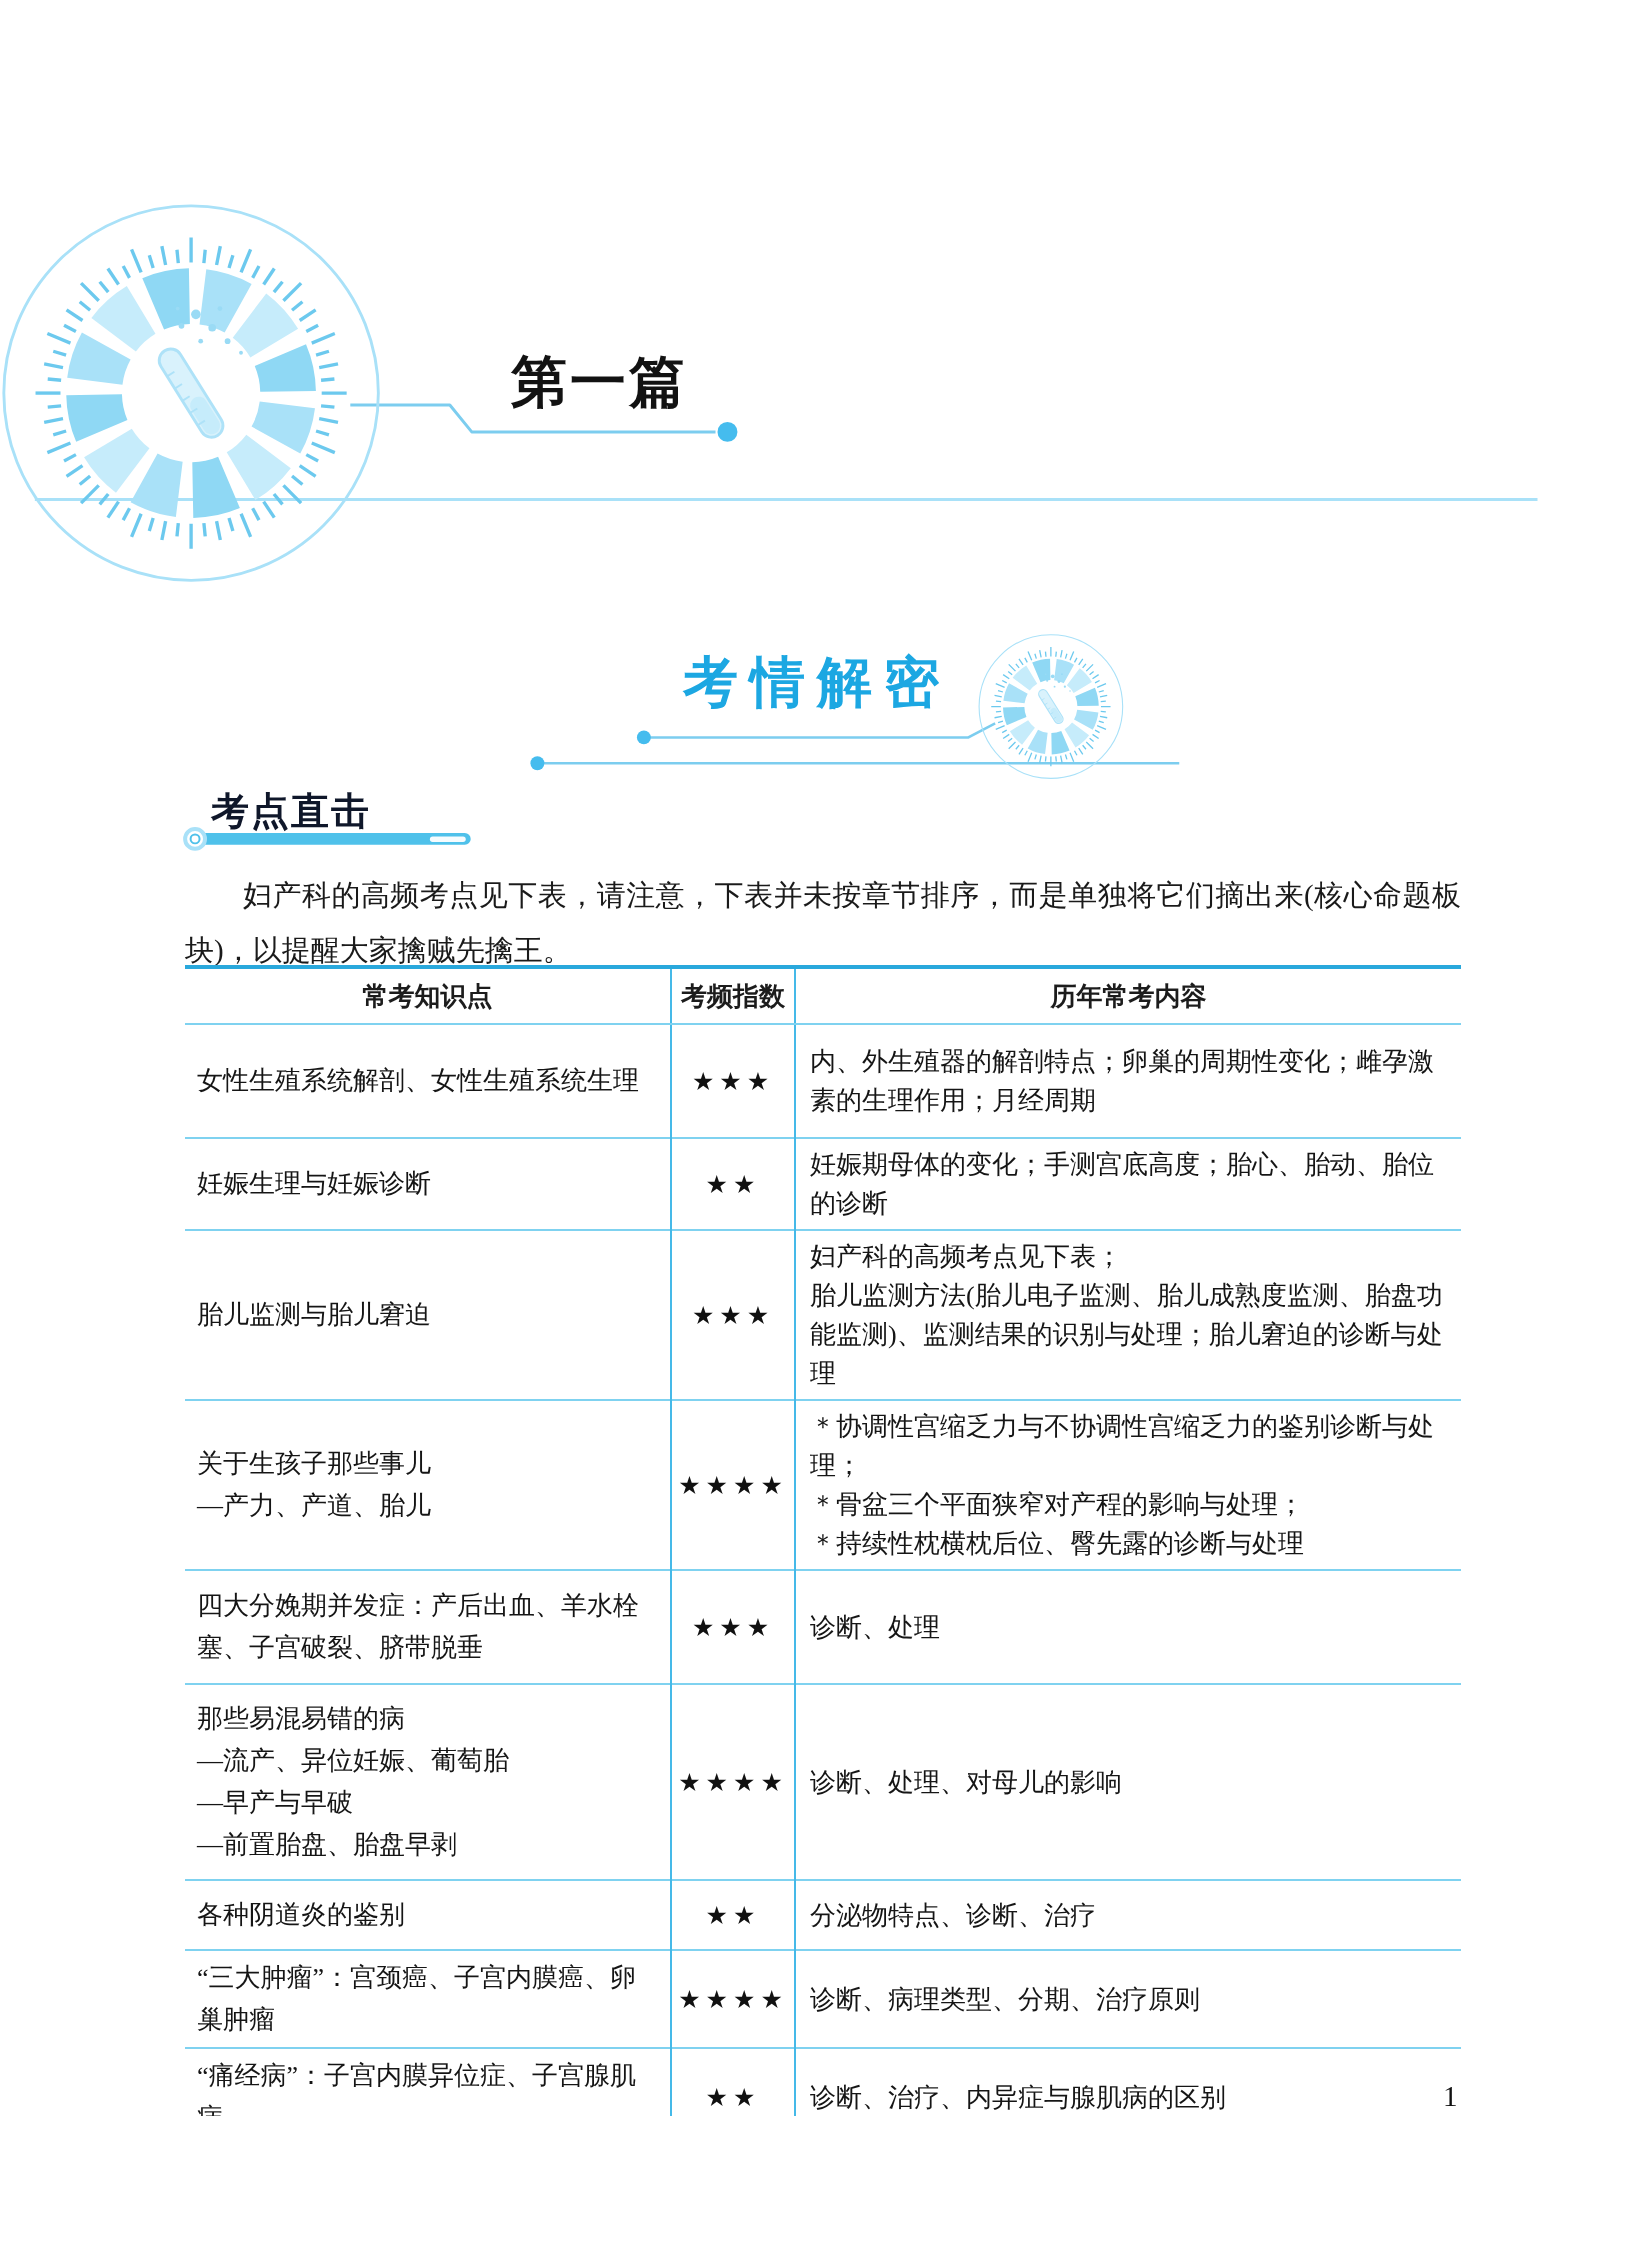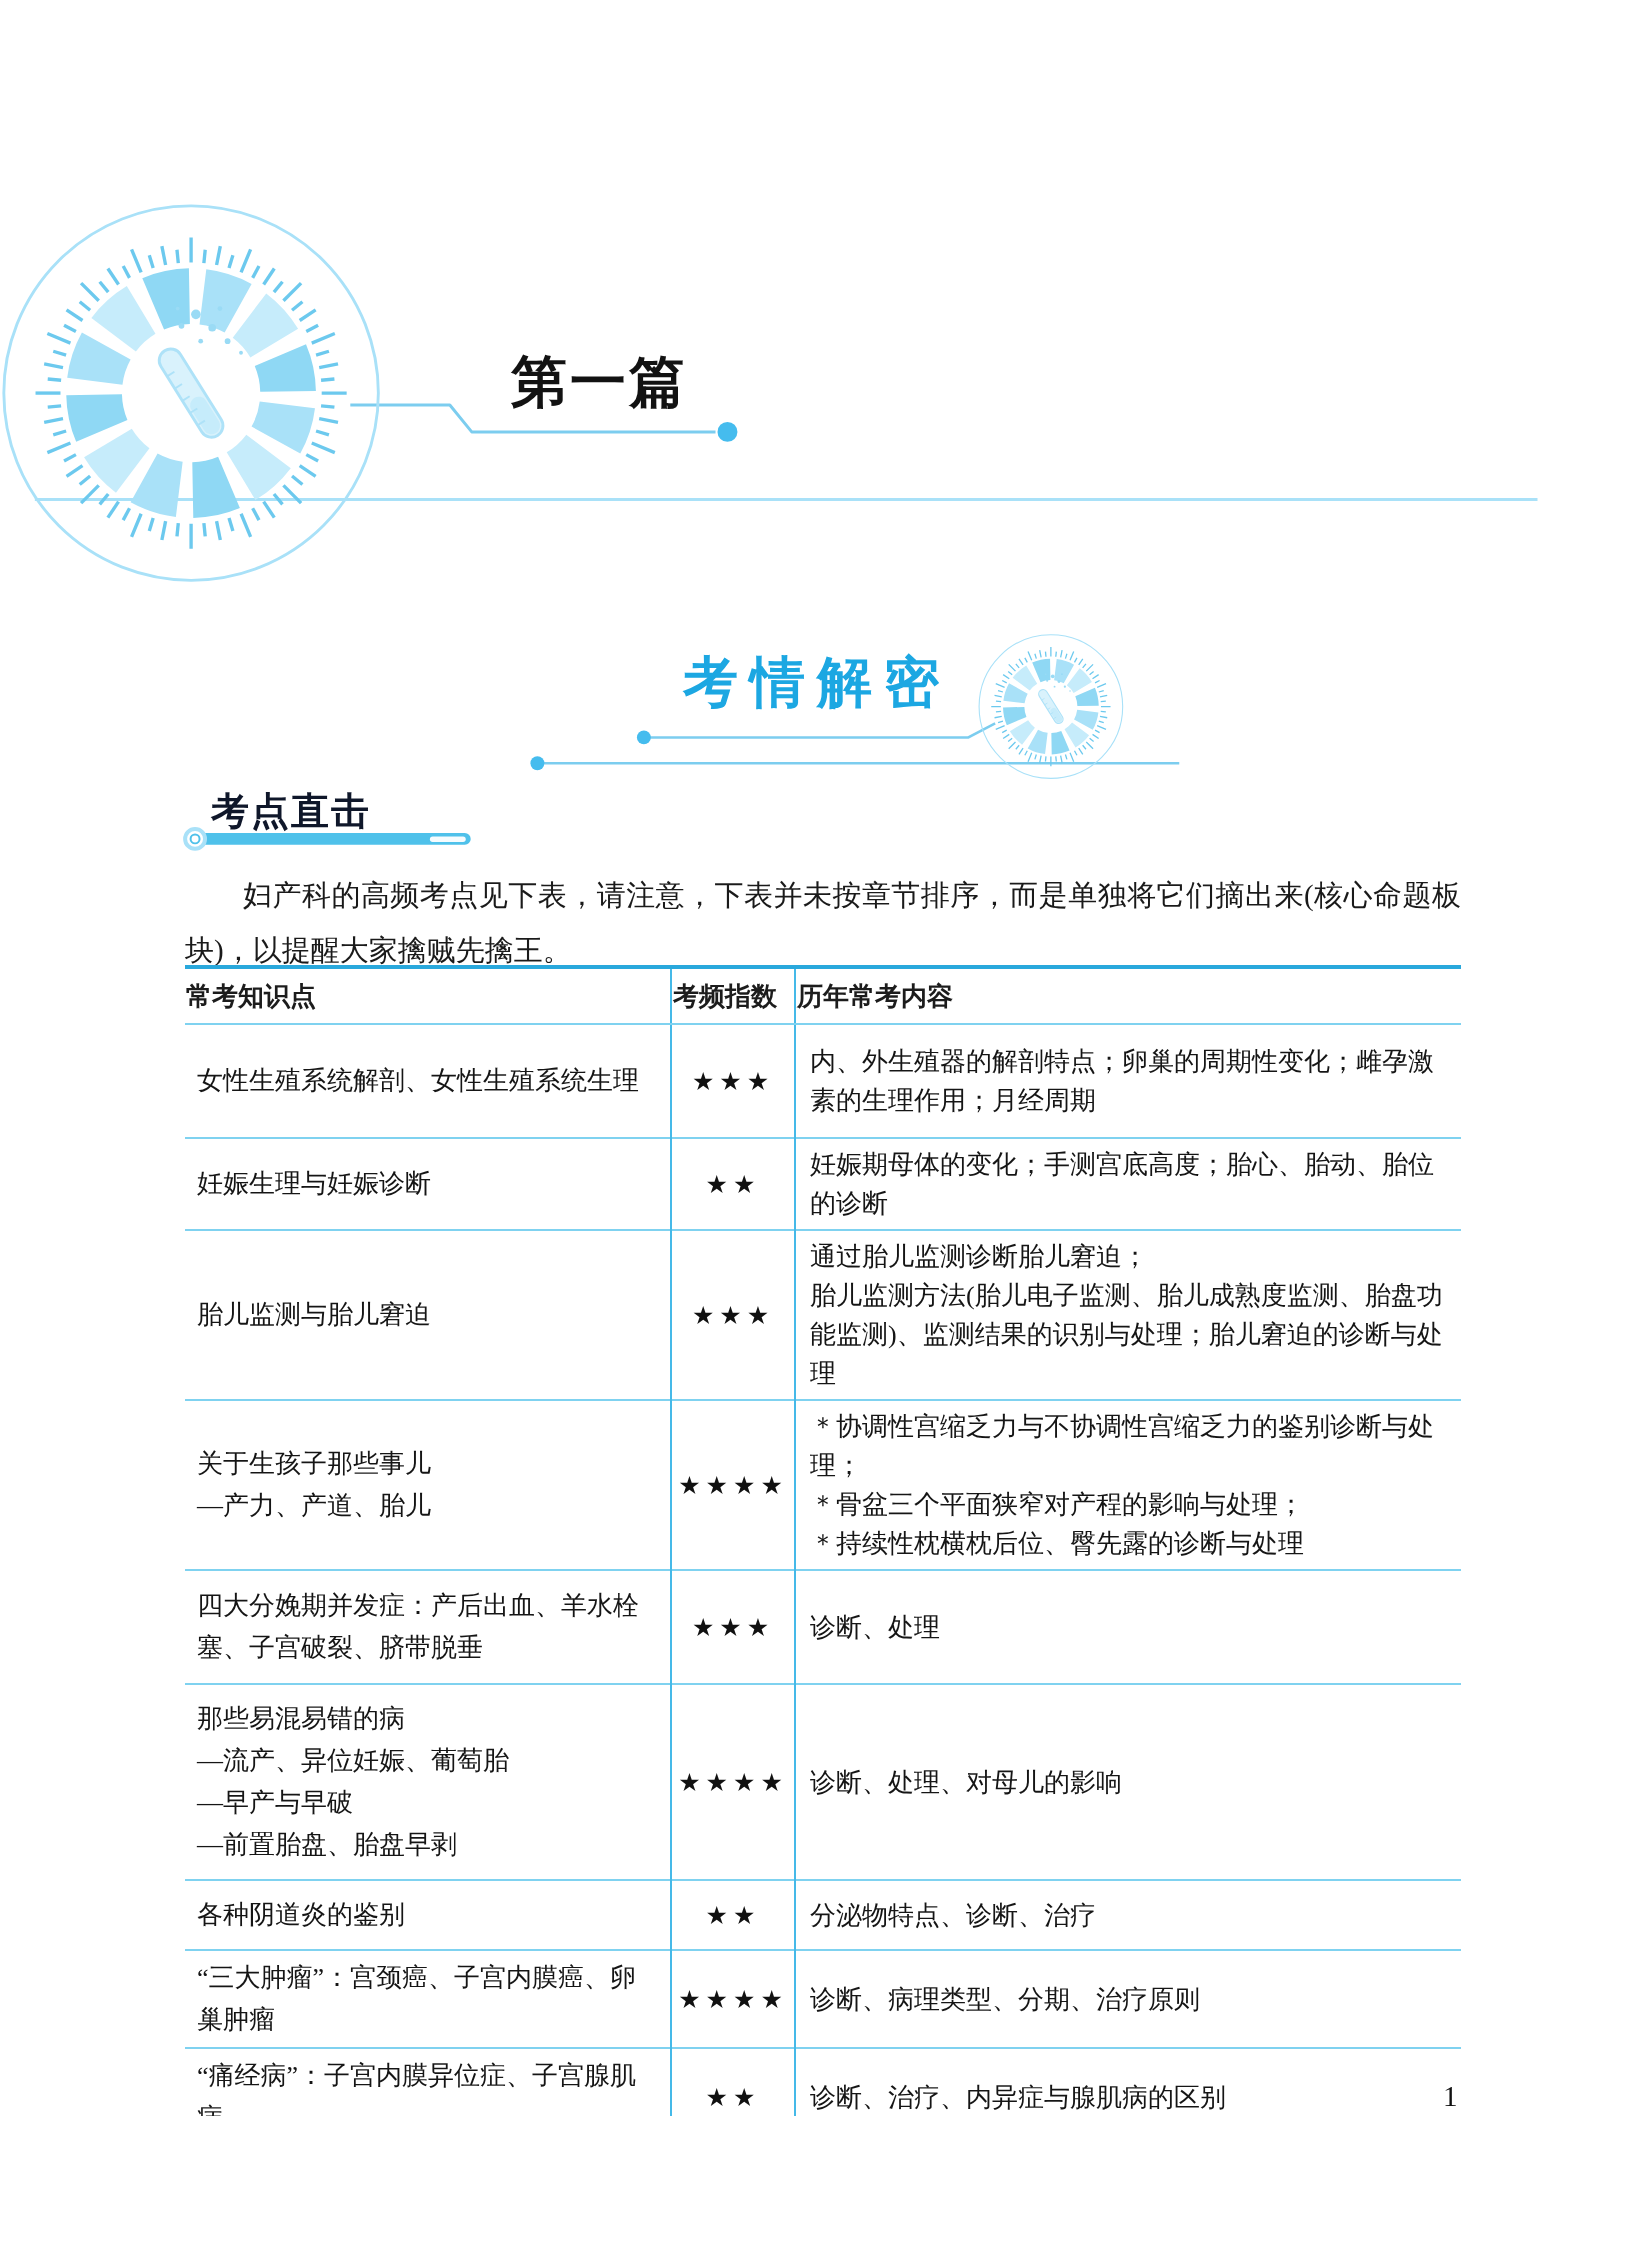--- a/index.html
+++ b/index.html
@@ -14,21 +14,21 @@
   .sec-title{left:683px;top:655px;font-family:"Liberation Sans",sans-serif;
              font-weight:700;font-size:55px;line-height:1;color:#1CA7E2;letter-spacing:12px;}
   .sub-title{left:211px;top:792px;font-family:"Liberation Sans",sans-serif;
              font-weight:700;font-size:38px;line-height:1;color:#0f172a;letter-spacing:2px;}
   .intro{position:absolute;left:185px;top:868px;width:1276px;margin:0;
          font-size:29px;line-height:55px;text-indent:58px;text-align:justify;color:#1a1a1a;}
   table.exam{position:absolute;left:185px;top:965px;width:1276px;border-collapse:collapse;
              table-layout:fixed;border-top:4px solid #29A8DC;border-bottom:5px solid #29A8DC;}
   table.exam th{height:52px;font-family:"Liberation Sans",sans-serif;font-weight:700;
                 font-size:26px;color:#1c1c1c;border-bottom:2px solid #7FD2F0;
-                text-align:left;vertical-align:middle;}
+                text-align:center;vertical-align:middle;}
   table.exam th:nth-child(-n+2), table.exam td:nth-child(-n+2){border-right:2px solid #45B9E8;}
   table.exam tbody tr + tr td{border-top:2px solid #7FD2F0;}
   td.c1{padding:6px 8px 6px 12px;font-size:26px;line-height:42px;vertical-align:middle;}
   td.c2{text-align:center;vertical-align:middle;}
   td.c3{padding:6px 12px 6px 14px;font-size:26px;line-height:39px;vertical-align:middle;}
   .stars{font-family:"DejaVu Sans",sans-serif;font-size:25px;letter-spacing:5px;color:#111;}
   .pageno{left:1443px;top:2080px;font-size:29px;color:#111;}
 </style>
 </head>
 <body>
@@ -197,21 +197,21 @@
           <td class="c3">
             <div>妊娠期母体的变化；手测宫底高度；胎心、胎动、胎位的诊断</div>
           </td>
         </tr>
         <tr>
           <td class="c1" style="height: 140px;">
             <div>胎儿监测与胎儿窘迫</div>
           </td>
           <td class="c2"><span class="stars">★★★</span></td>
           <td class="c3">
-            <div>通过胎儿监测诊断胎儿窘迫；</div>
+            <div>妇产科的高频考点见下表；</div>
             <div>胎儿监测方法(胎儿电子监测、胎儿成熟度监测、胎盘功能监测)、监测结果的识别与处理；胎儿窘迫的诊断与处理</div>
           </td>
         </tr>
         <tr>
           <td class="c1" style="height: 140px;">
             <div>关于生孩子那些事儿</div>
             <div>—产力、产道、胎儿</div>
           </td>
           <td class="c2"><span class="stars">★★★★</span></td>
           <td class="c3">

